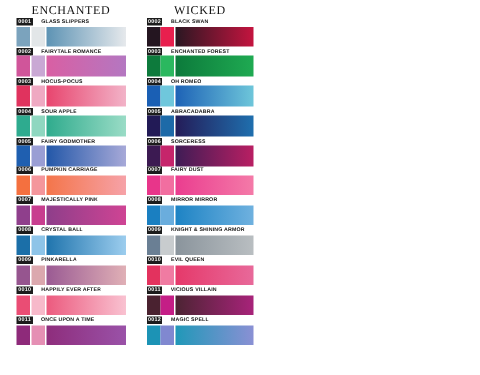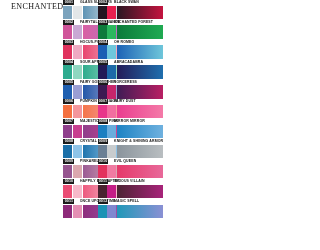--- a/index.html
+++ b/index.html
@@ -23,21 +23,21 @@
     box-sizing: border-box;
     display: flex;
     flex-direction: row;
   }
 
   .column {
     width: 86.5px;
     box-sizing: border-box;
     padding: 0 3px 0 11px;
     display: flex;
-    flex-direction: row;
+    flex-direction: column;
   }
   .column.right {
     padding: 0 4px 0 11px;
   }
 
   .col-header {
     font-family: "Liberation Serif", serif;
     font-size: 8px;
     letter-spacing: 0.4px;
     color: #111111;
@@ -243,20 +243,21 @@
           <div class="row-body">
             <div class="chip" style="background: rgb(142, 42, 122);"></div>
             <div class="chip second" style="background: rgb(229, 143, 180);"></div>
             <div class="bar" style="background: linear-gradient(90deg, rgb(142, 45, 124) 0%, rgb(154, 82, 168) 100%);"></div>
           </div>
         </div>
       </div>
   </div>
 
   <div class="column right">
+    <div class="col-header">WICKED</div>
     <div class="rows">
         <div class="row">
           <div class="row-top">
             <span class="code">0002</span>
             <span class="name">BLACK SWAN</span>
           </div>
           <div class="row-body">
             <div class="chip" style="background: rgb(36, 21, 32);"></div>
             <div class="chip second" style="background: rgb(232, 31, 78);"></div>
             <div class="bar" style="background: linear-gradient(90deg, rgb(42, 23, 34) 0%, rgb(196, 20, 63) 100%);"></div>

